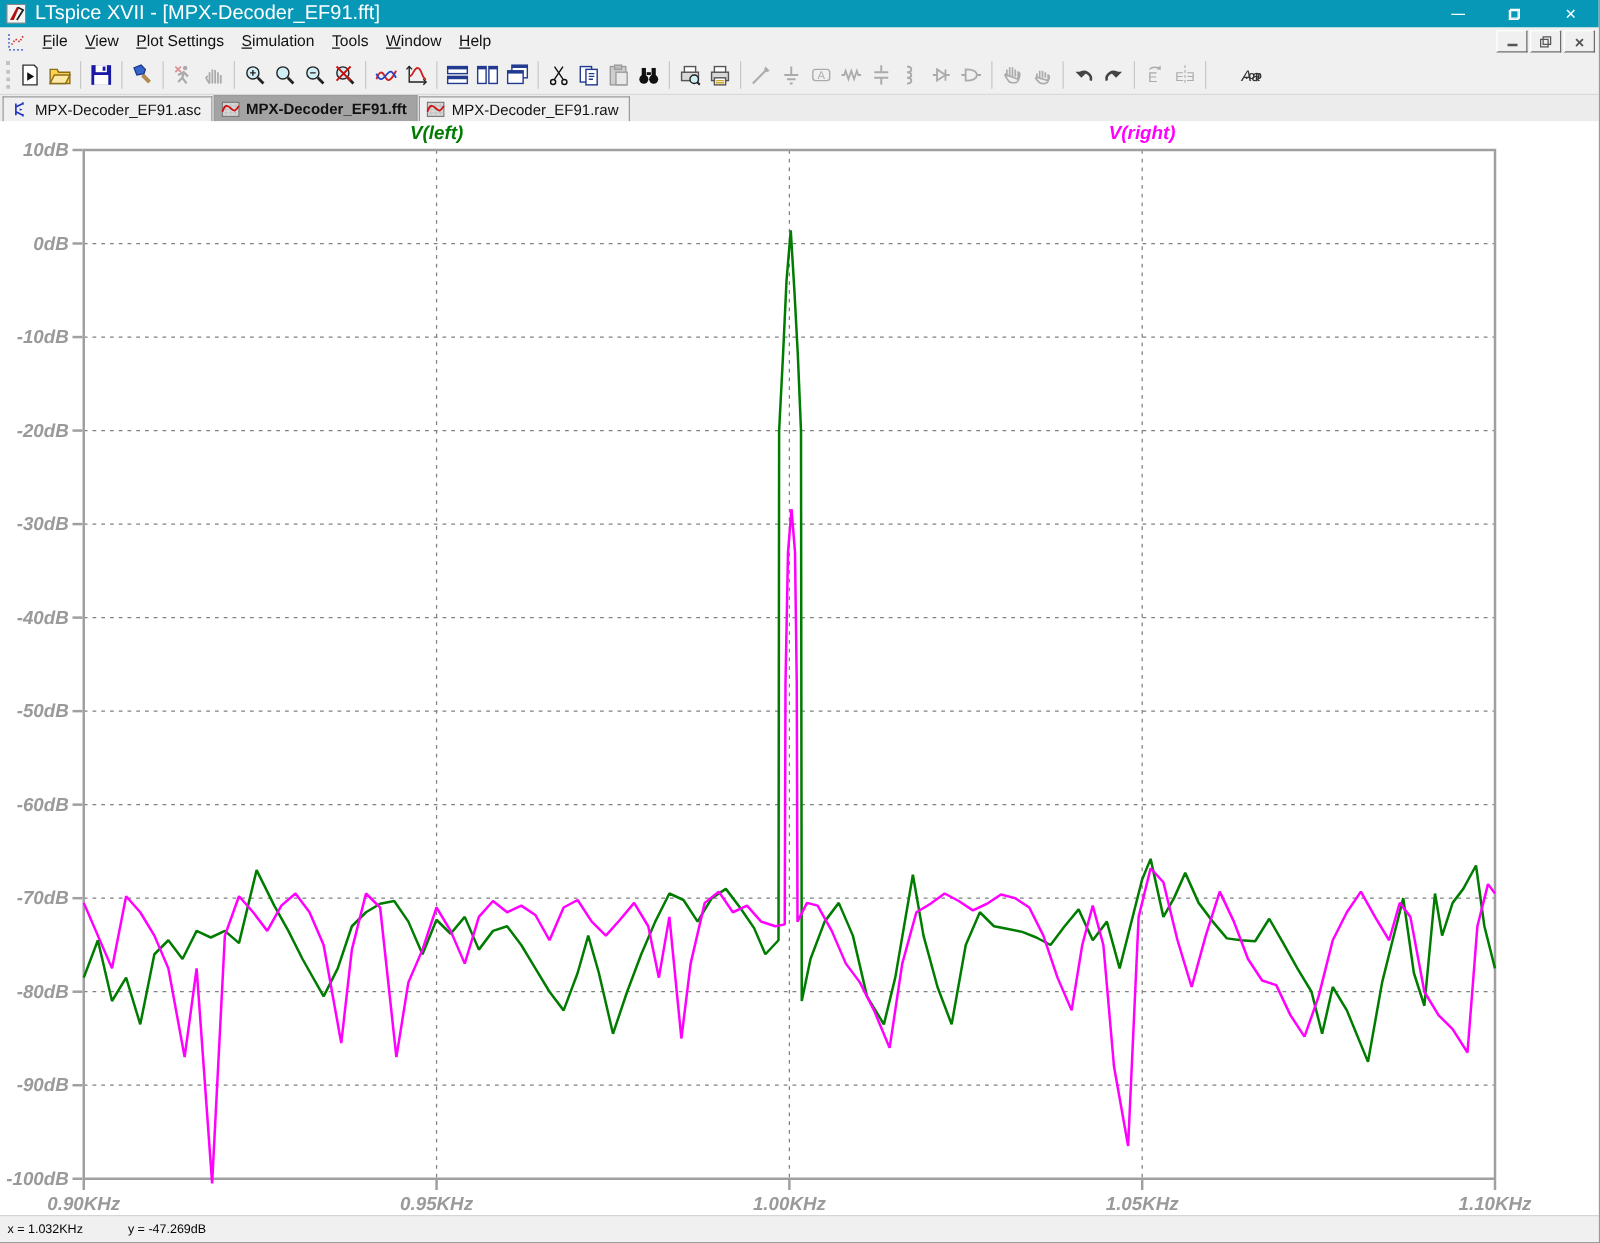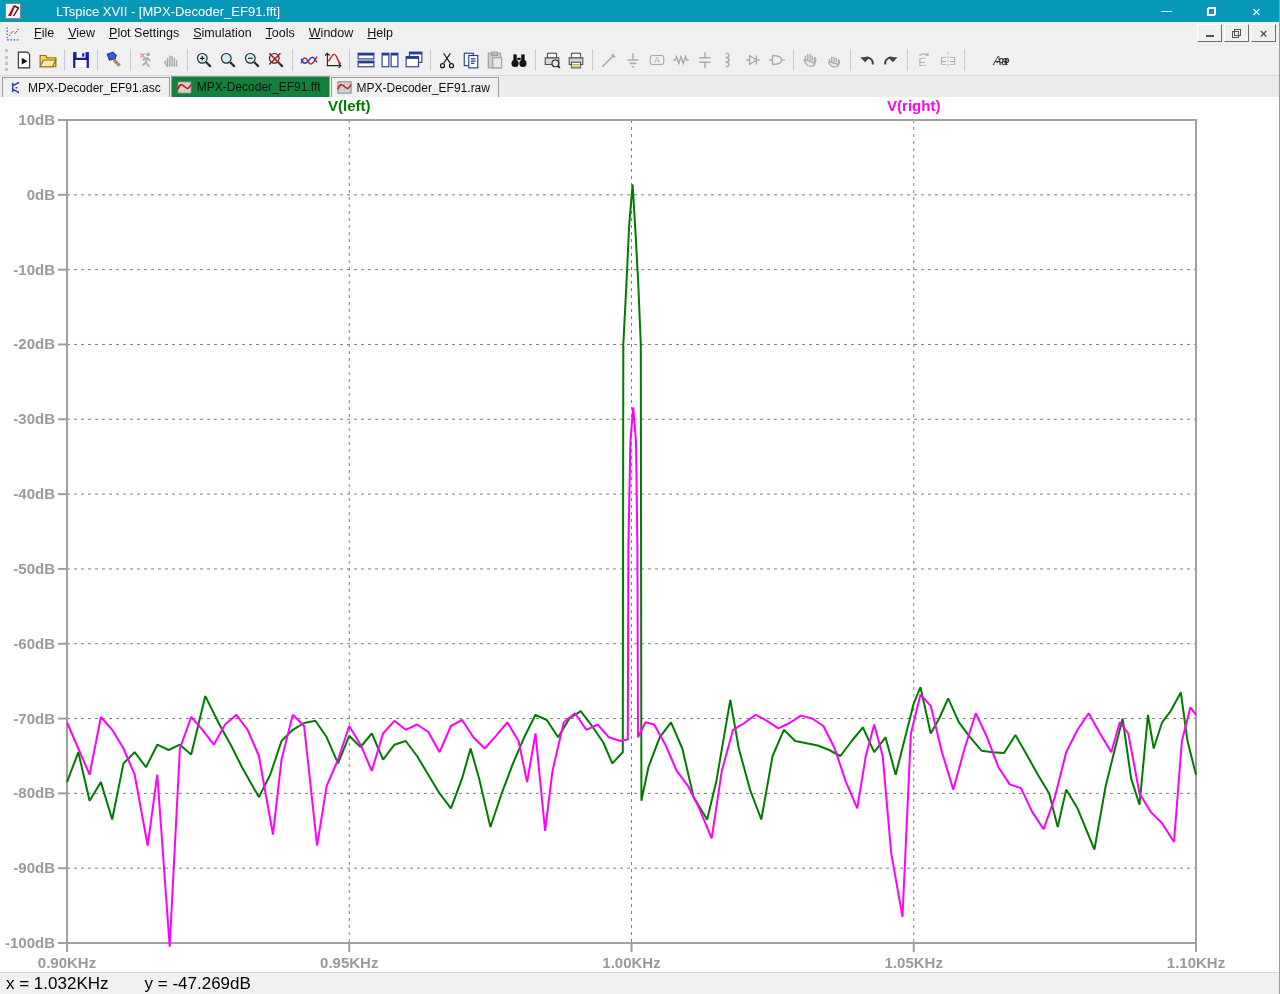--- a/index.html
+++ b/index.html
@@ -4,21 +4,21 @@
 <style>
   html,body{margin:0;padding:0;background:#444;}
   *{box-sizing:border-box;}
   .window{position:relative;width:1280px;height:994px;background:#f0f0f0;
     font-family:"Liberation Sans",sans-serif;overflow:hidden;
     border-right:1px solid #9a9a9a;}
   
   .titlebar{position:absolute;top:0;left:0;width:100%;height:22px;background:#0898b7;
     color:#fff;display:flex;align-items:center;}
   .titlebar .appicon{width:16px;height:16px;margin:0 7px 0 5px;flex:0 0 auto;}
-  .titlebar .title{font-size:13px;white-space:nowrap;margin-left:28px;}
+  .titlebar .title{font-size:16px;white-space:nowrap;}
   .cap-btns{margin-left:auto;display:flex;height:100%;}
   .cap-btn{width:45px;height:100%;display:flex;align-items:center;justify-content:center;color:#fff;}
   .glyph-min{width:11px;height:1px;background:#fff;display:block;}
   .glyph-restore{position:relative;width:9px;height:9px;display:block;}
   .glyph-restore i{position:absolute;left:0;bottom:0;width:8px;height:8px;border:1px solid #fff;background:#0898b7;}
   .glyph-restore b{position:absolute;right:0;top:0;width:8px;height:8px;border:1px solid #fff;}
   .glyph-close{font-size:15px;line-height:1;font-weight:400;}
   
   .menubar{position:absolute;top:22px;left:0;width:100%;height:22px;background:#f0f0f0;
     display:flex;align-items:center;font-size:12.5px;color:#111;}
@@ -40,26 +40,26 @@
   .tbtn{width:24px;height:26px;border:none;background:transparent;padding:2px;
     display:flex;align-items:center;justify-content:center;}
   .tbtn svg{width:18px;height:18px;}
   .tsep{width:1px;height:22px;background:#c8c8c8;margin:0 4px;flex:0 0 auto;}
   
   .tabbar{position:absolute;top:76px;left:0;width:100%;height:21px;background:#ececec;
     display:flex;align-items:flex-start;padding-left:2px;}
   .tab{height:20px;display:flex;align-items:center;padding:0 8px 0 5px;font-size:12px;color:#111;
     background:#f0f0f0;border:1px solid #9a9a9a;border-bottom:none;margin-right:1px;white-space:nowrap;}
   .tab svg{width:15px;height:15px;margin-right:5px;flex:0 0 auto;}
-  .tab.active{background:#15803d;height:21px;font-weight:400;}
+  .tab.active{background:#a3a3a3;height:21px;font-weight:700;}
   
-  .plotarea{position:absolute;top:97px;left:0;width:100%;height:875px;background:#fff;}
+  .plotarea{position:absolute;top:97px;left:0;width:100%;height:875px;background:#fff;font-style:italic;}
   
   .statusbar{position:absolute;top:972px;left:0;width:100%;height:22px;background:#f0f0f0;
-    border-top:1px solid #d5d5d5;display:flex;align-items:center;font-size:17px;color:#000;}
+    border-top:1px solid #d5d5d5;display:flex;align-items:center;font-size:10px;color:#000;}
   .statusbar .readout-x{margin-left:6px;}
   .statusbar .readout-y{margin-left:36px;}
 </style>
 </head>
 <body>
 
 <div class="window">
 
   <div class="titlebar">
     <span class="appicon">

